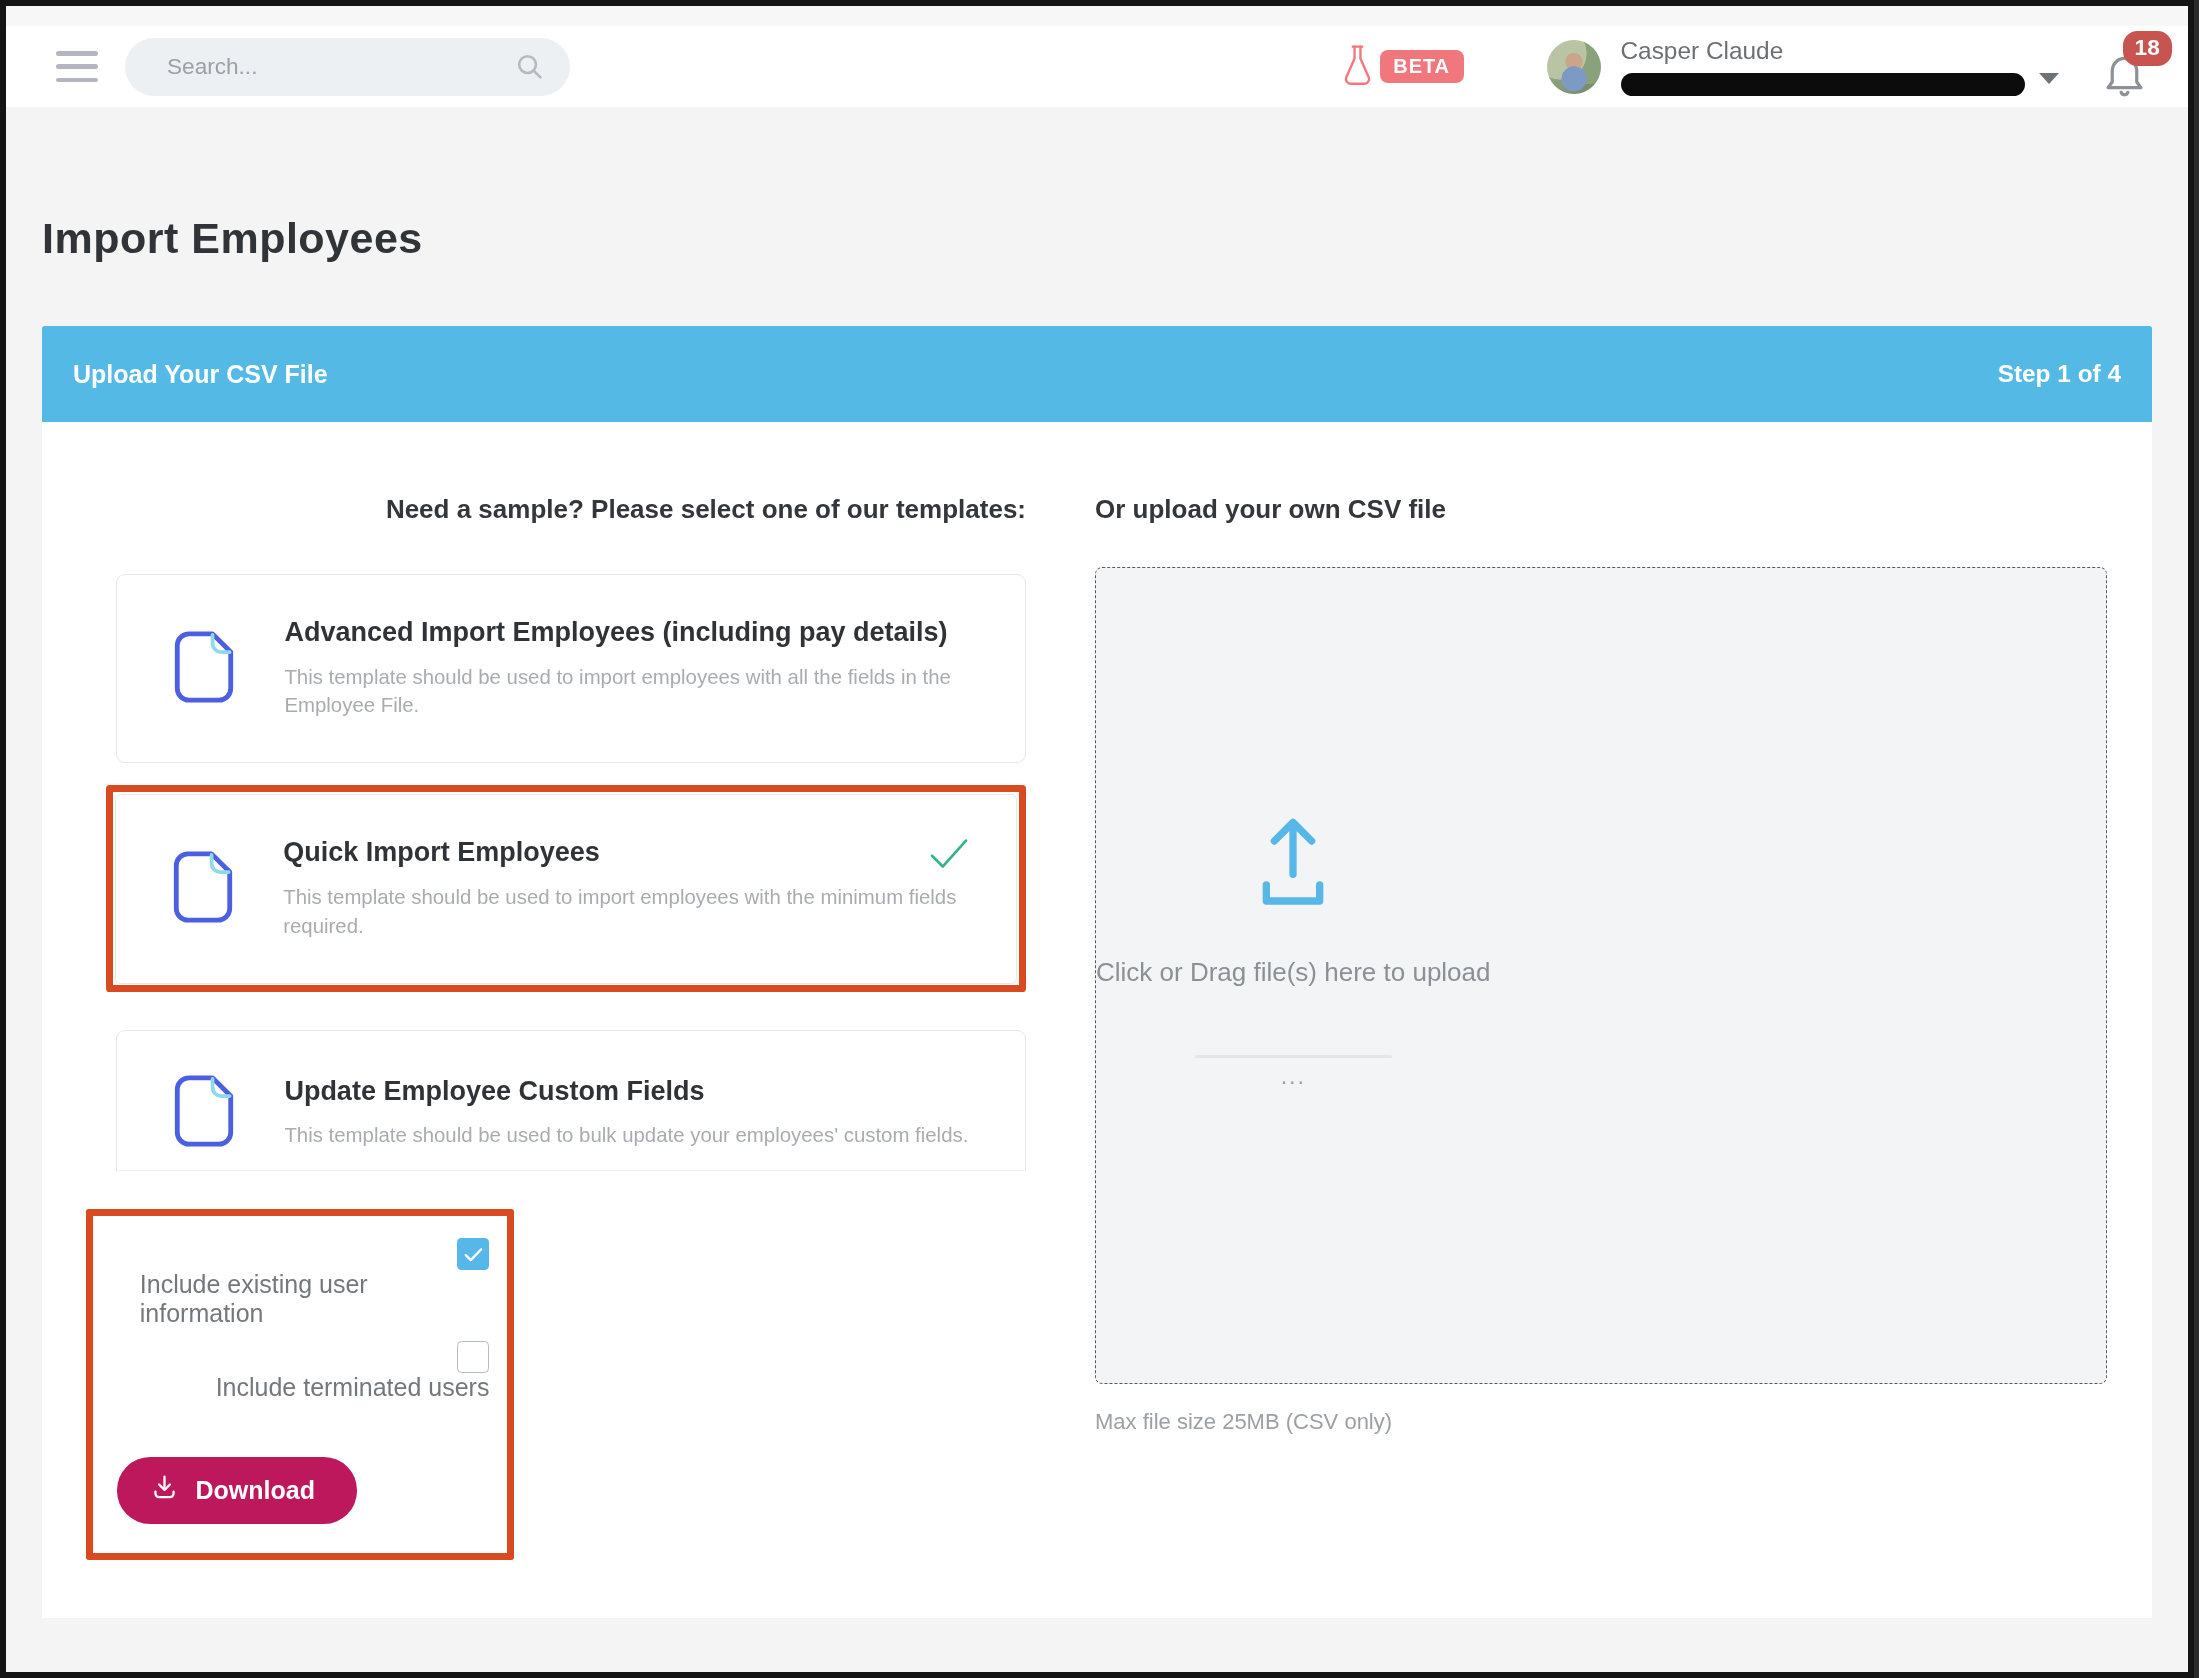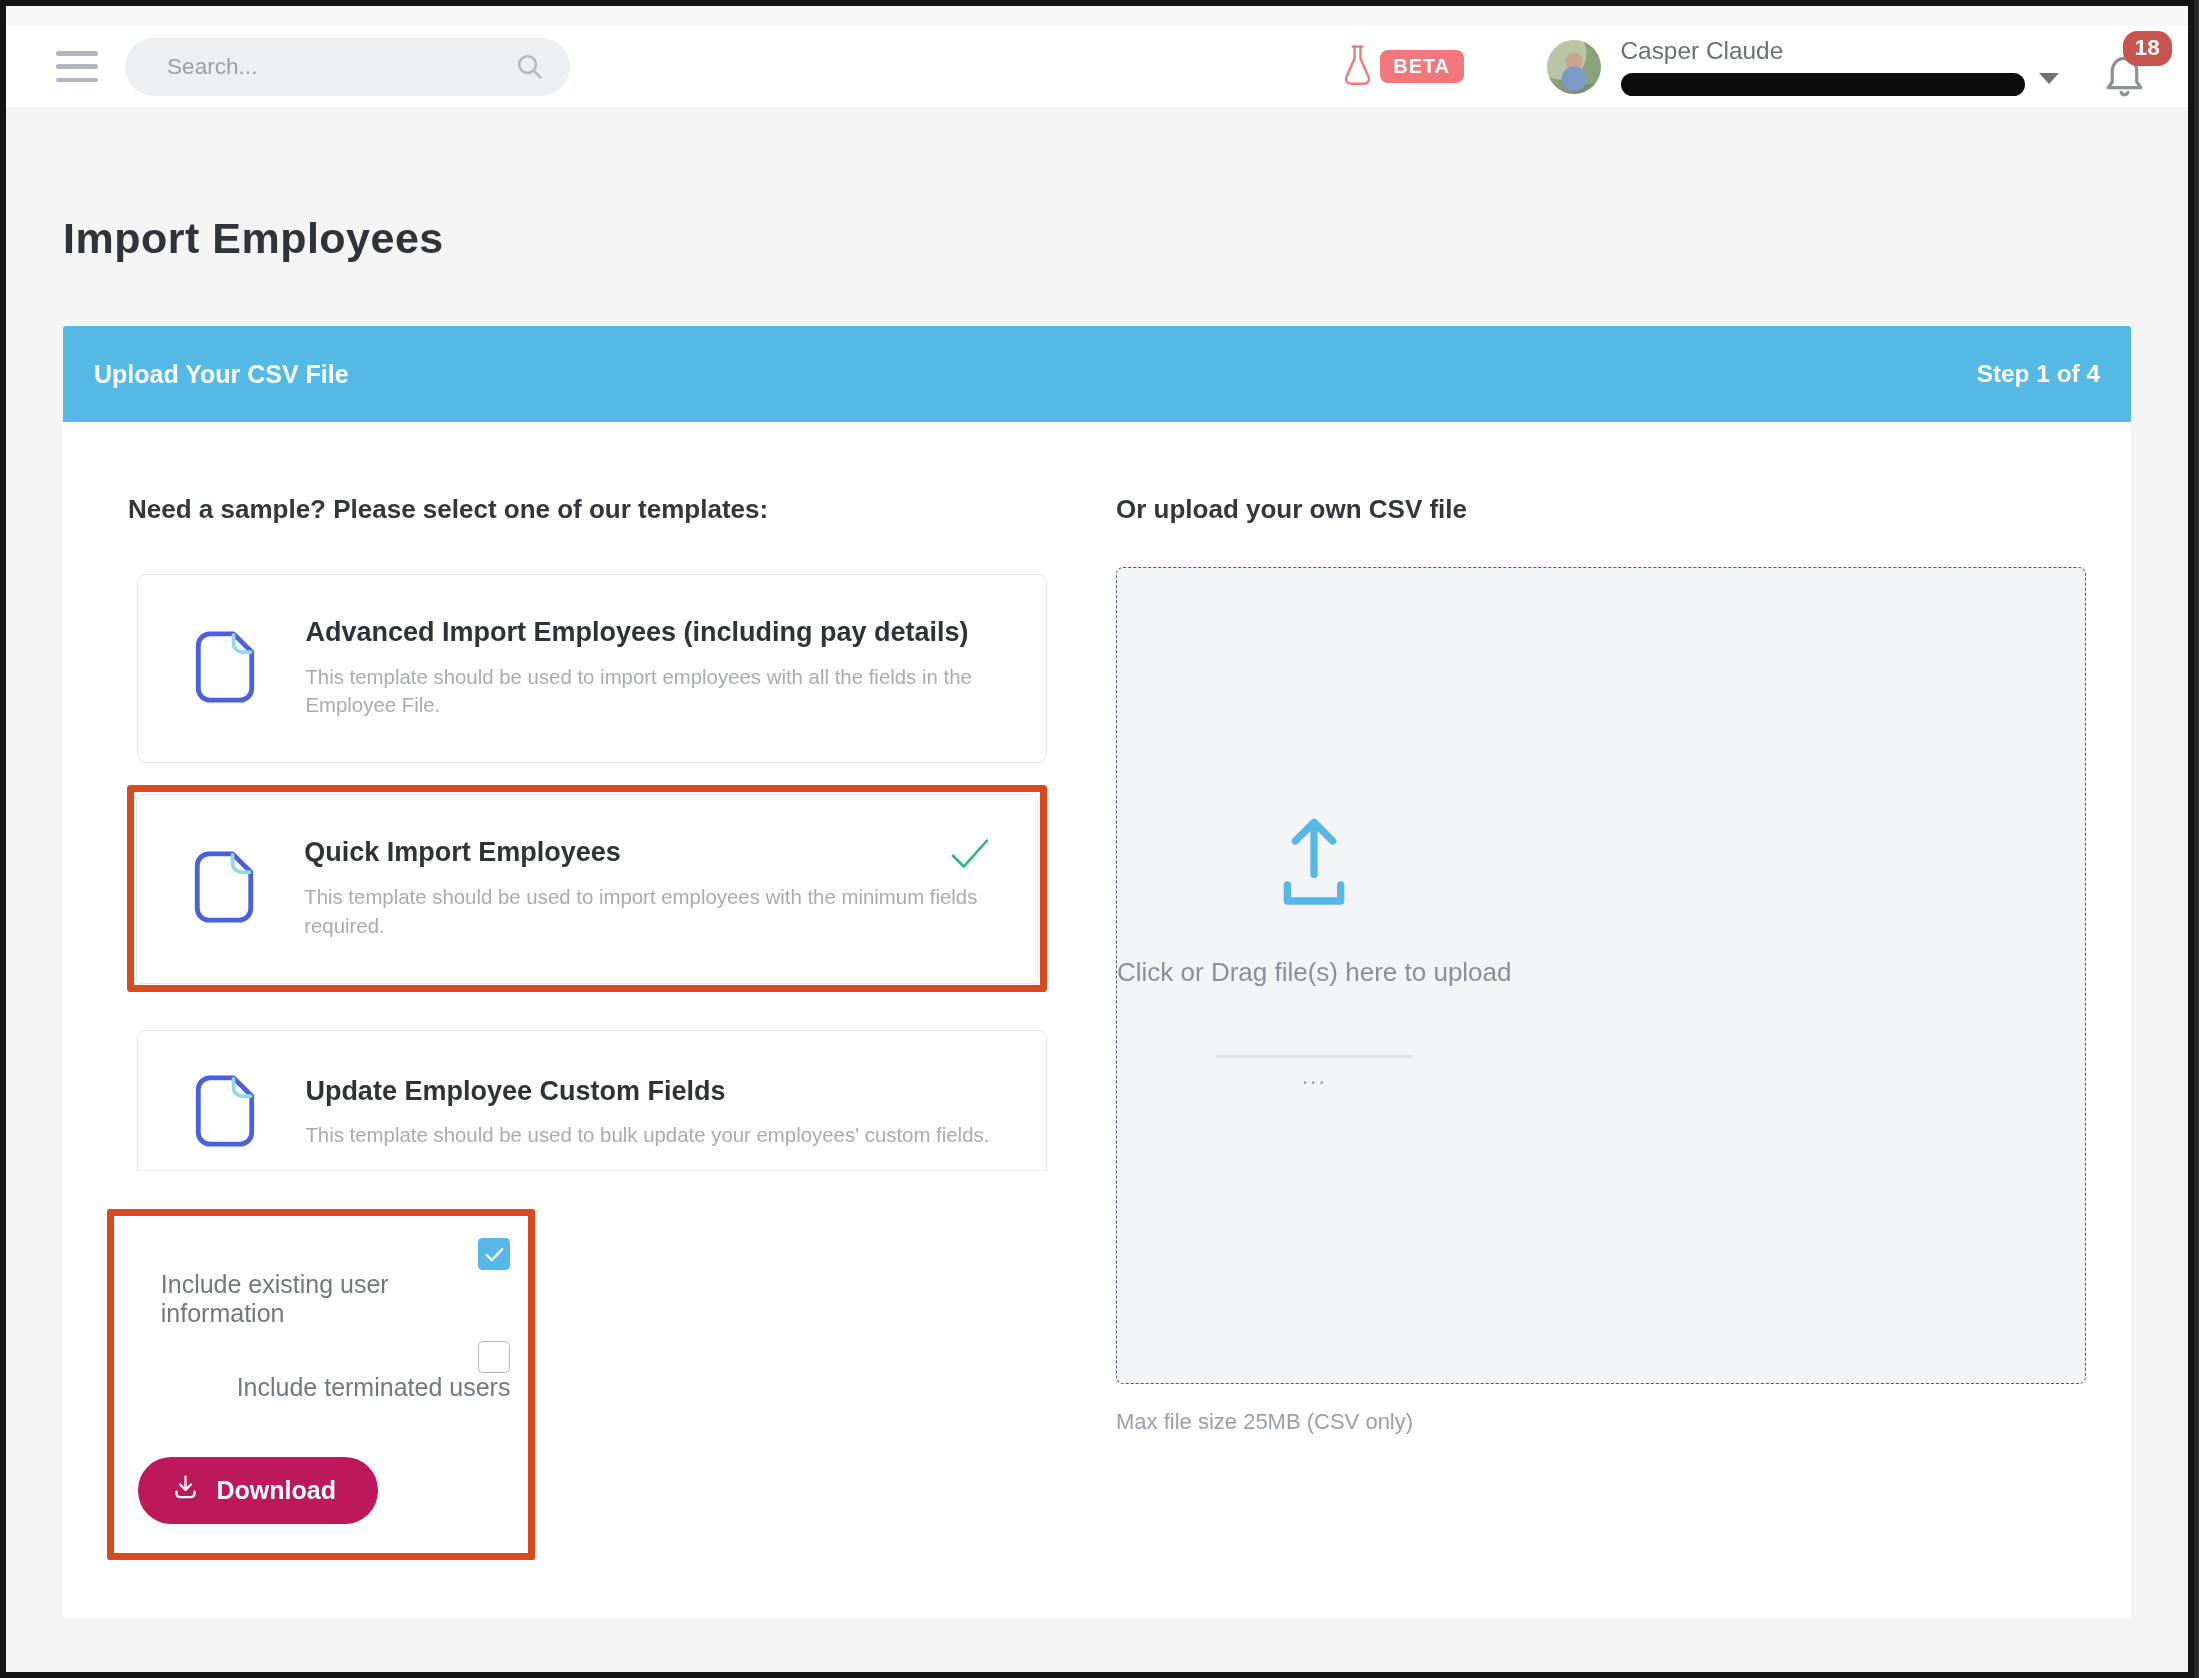--- a/index.html
+++ b/index.html
@@ -26,30 +26,30 @@
       radial-gradient(circle at 75% 30%, #8aa27b 0 50%, transparent 51%),
       linear-gradient(135deg,#a8b894,#6d8464);
   }
   .user-block { margin-left:20px; display:flex; flex-direction:column; }
   .user-name { font-size:24.4px; color:#6a7075; }
   .redaction-bar { margin-top:8.1px; width:404px; height:23.5px; background:#0c0c0c; border-radius:11.8px; }
   .caret-down { margin:23.5px 0 0 14.5px; width:0; height:0; border-left:10px solid transparent; border-right:10px solid transparent; border-top:11.8px solid #6d7277; }
   .bell-wrap { margin-left:42px; position:relative; padding-top:16.3px; }
   .notif-badge { position:absolute; top:-1.8px; right:-23.5px; background:#c85450; color:#fff; font-size:22.6px; font-weight:bold; padding:4.5px 11.8px; border-radius:14.5px; }
   
-  .content { padding:0 57px; }
+  .content { padding:0 36px; }
   .page-title { margin-top:107px; font-size:43px; font-weight:bold; color:#303438; letter-spacing:0.5px; }
   .wizard-banner { margin-top:63px; height:96px; background:#55b9e6; border-radius:2.7px 2.7px 0 0; display:flex; align-items:center; padding:0 31px; }
   .wizard-title { font-size:25px; font-weight:bold; color:#ffffff; }
   .wizard-step { margin-left:auto; font-size:24.4px; font-weight:600; color:#ffffff; }
   .panel { background:#ffffff; padding:72px 45px 58px 59px; display:flex; gap:69px; }
   .col-left { width:925px; flex:none; }
   .col-right { flex:1; }
   .section-heading { font-size:26px; font-weight:bold; color:#33373b; }
-  .col-left .section-heading { margin:0 0 49px 6px; }
+  .col-left .section-heading { margin:0 0 49px 0;text-align:right; }
   .cards { margin-left:15.4px; }
   .tpl-card { position:relative; background:#fff; border:1.8px solid #e5e7ea; border-radius:9px; padding:42px 36px 42px 56px; display:flex; align-items:center; gap:49px; }
   .tpl-card.clipped { border-radius:9px 9px 0 0; padding-bottom:18px; border-bottom-color:#edeff1; }
   .tpl-text { max-width:715px; }
   .tpl-title { font-size:27px; font-weight:bold; color:#2f3337; }
   .tpl-desc { margin-top:14.5px; font-size:20.4px; line-height:1.42; color:#a8acb1; }
   .doc-icon { flex:none; }
   .selected-check { position:absolute; top:42px; right:47px; }
   .annotation-box { border:7.2px solid #da4a20; border-radius:3.6px; margin:22px 0 38px -10px; padding:1.8px; }
   

